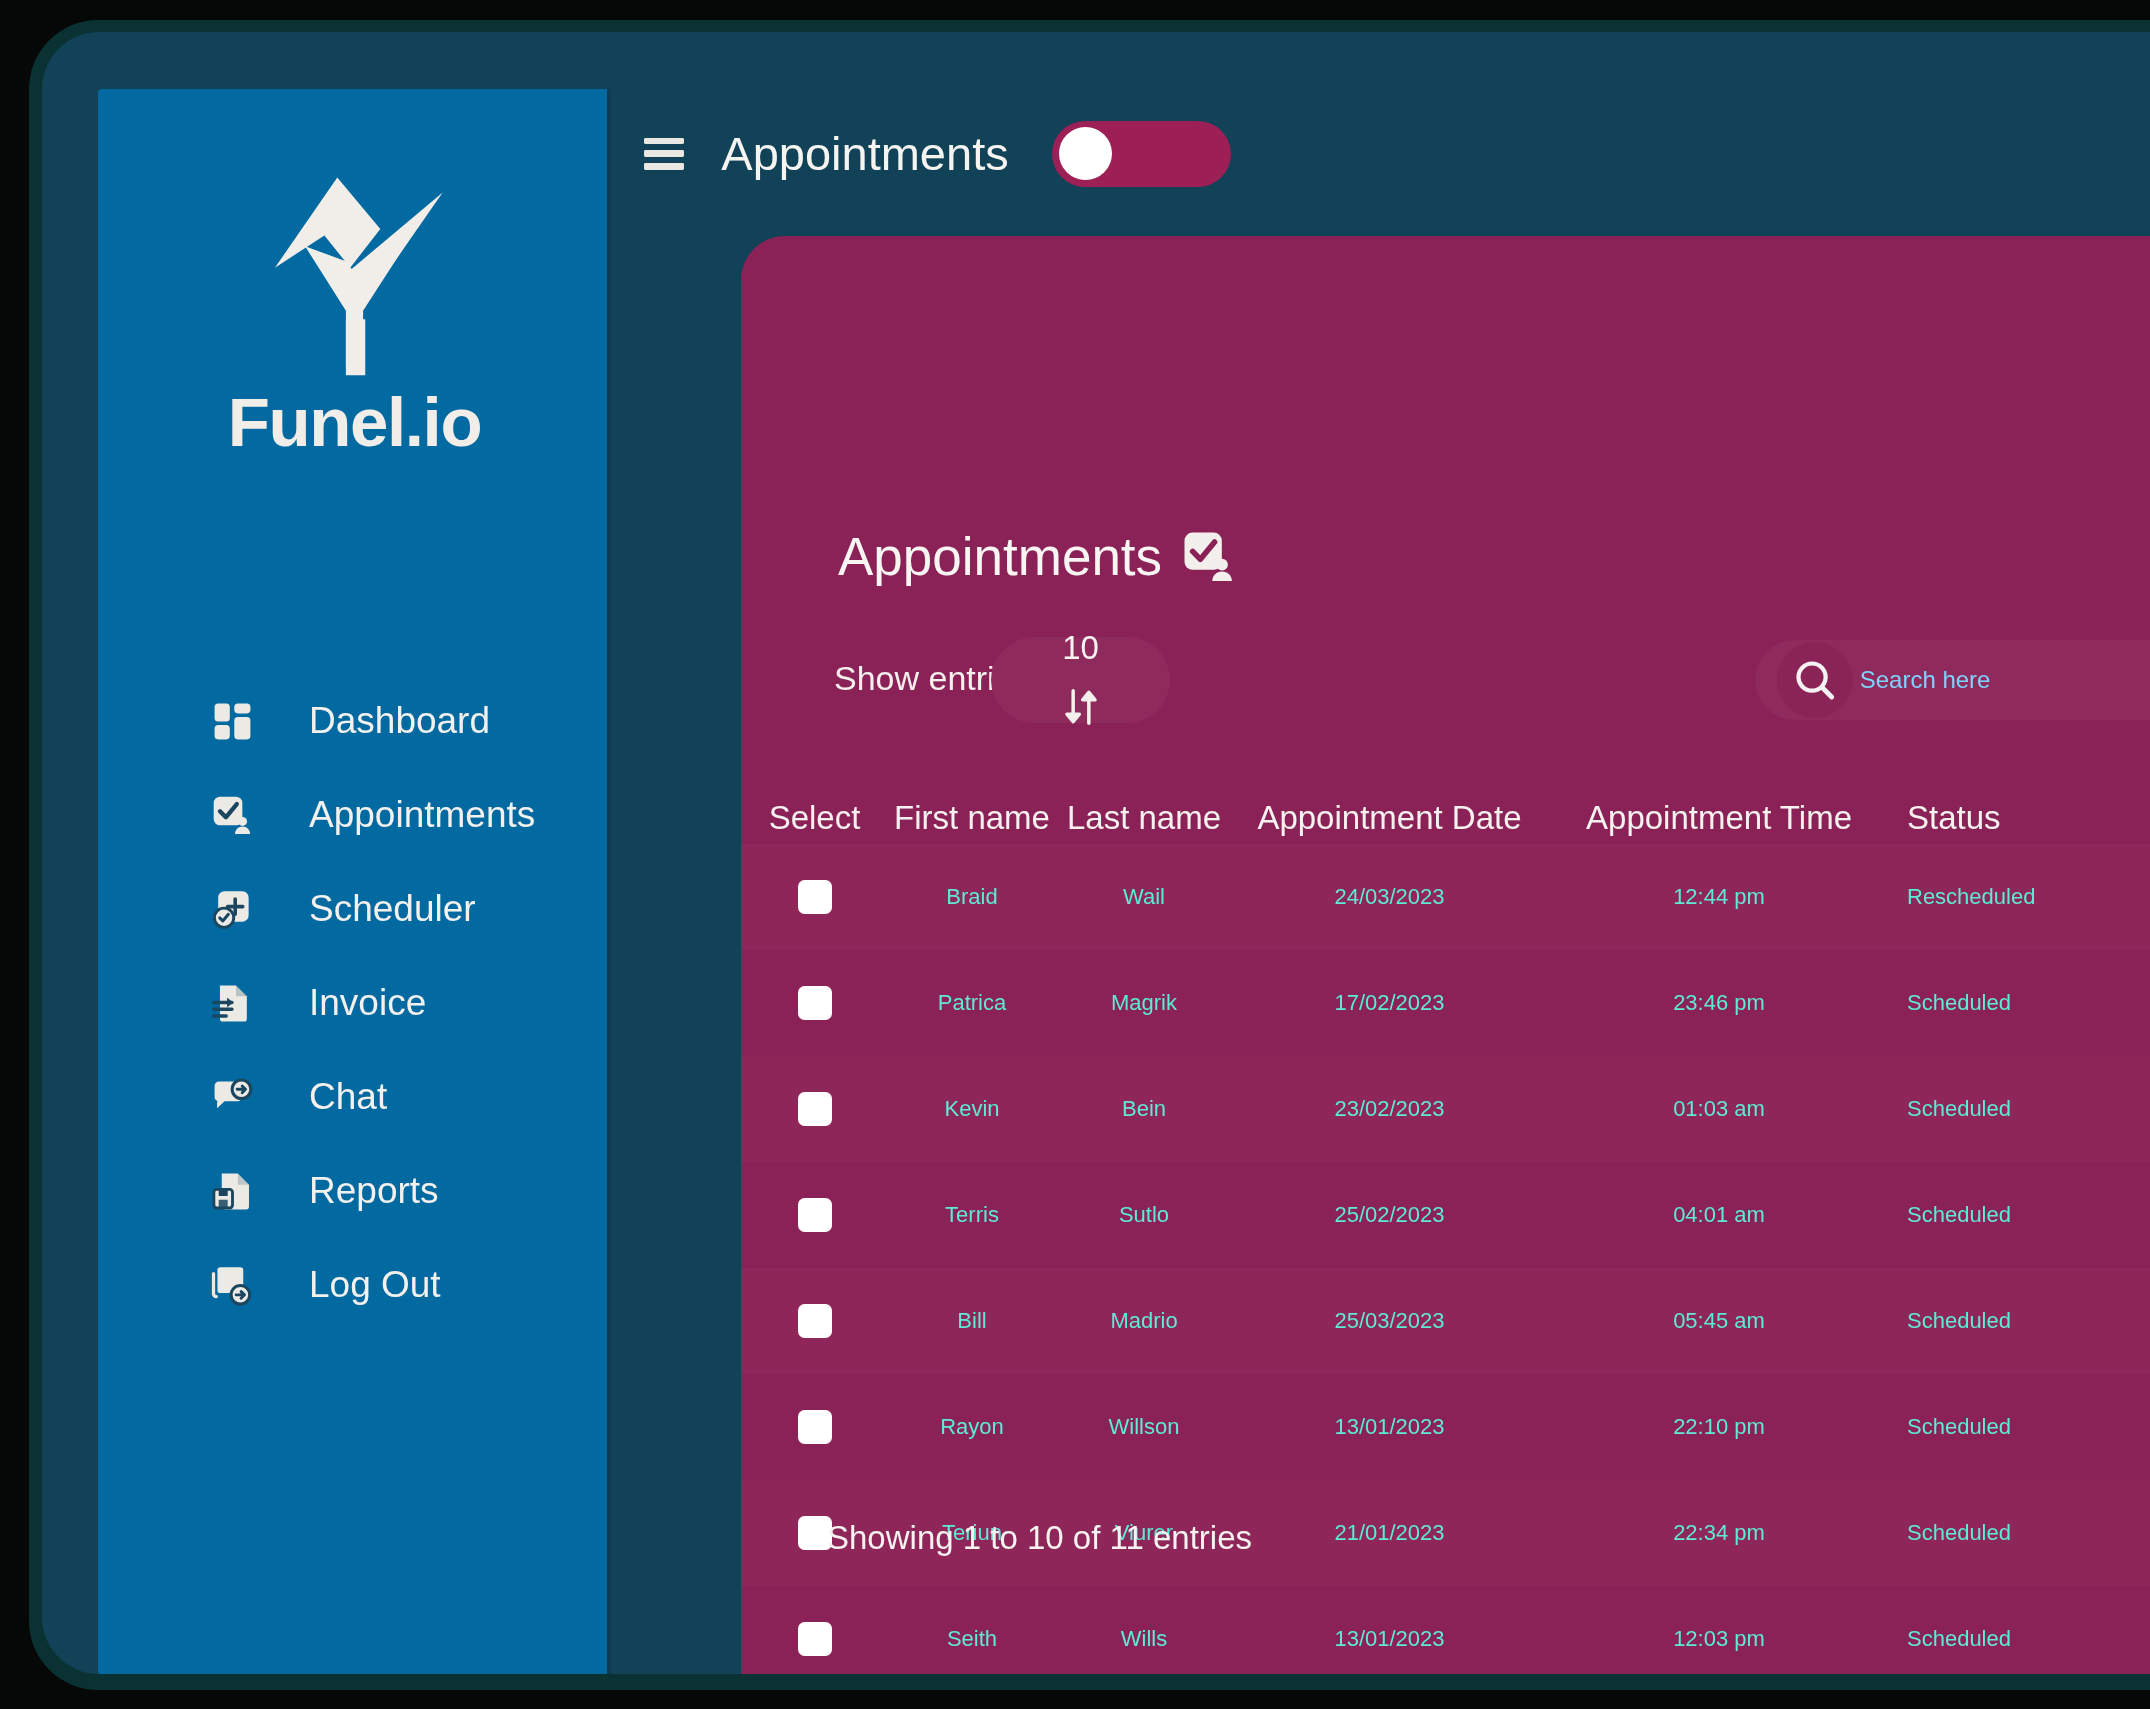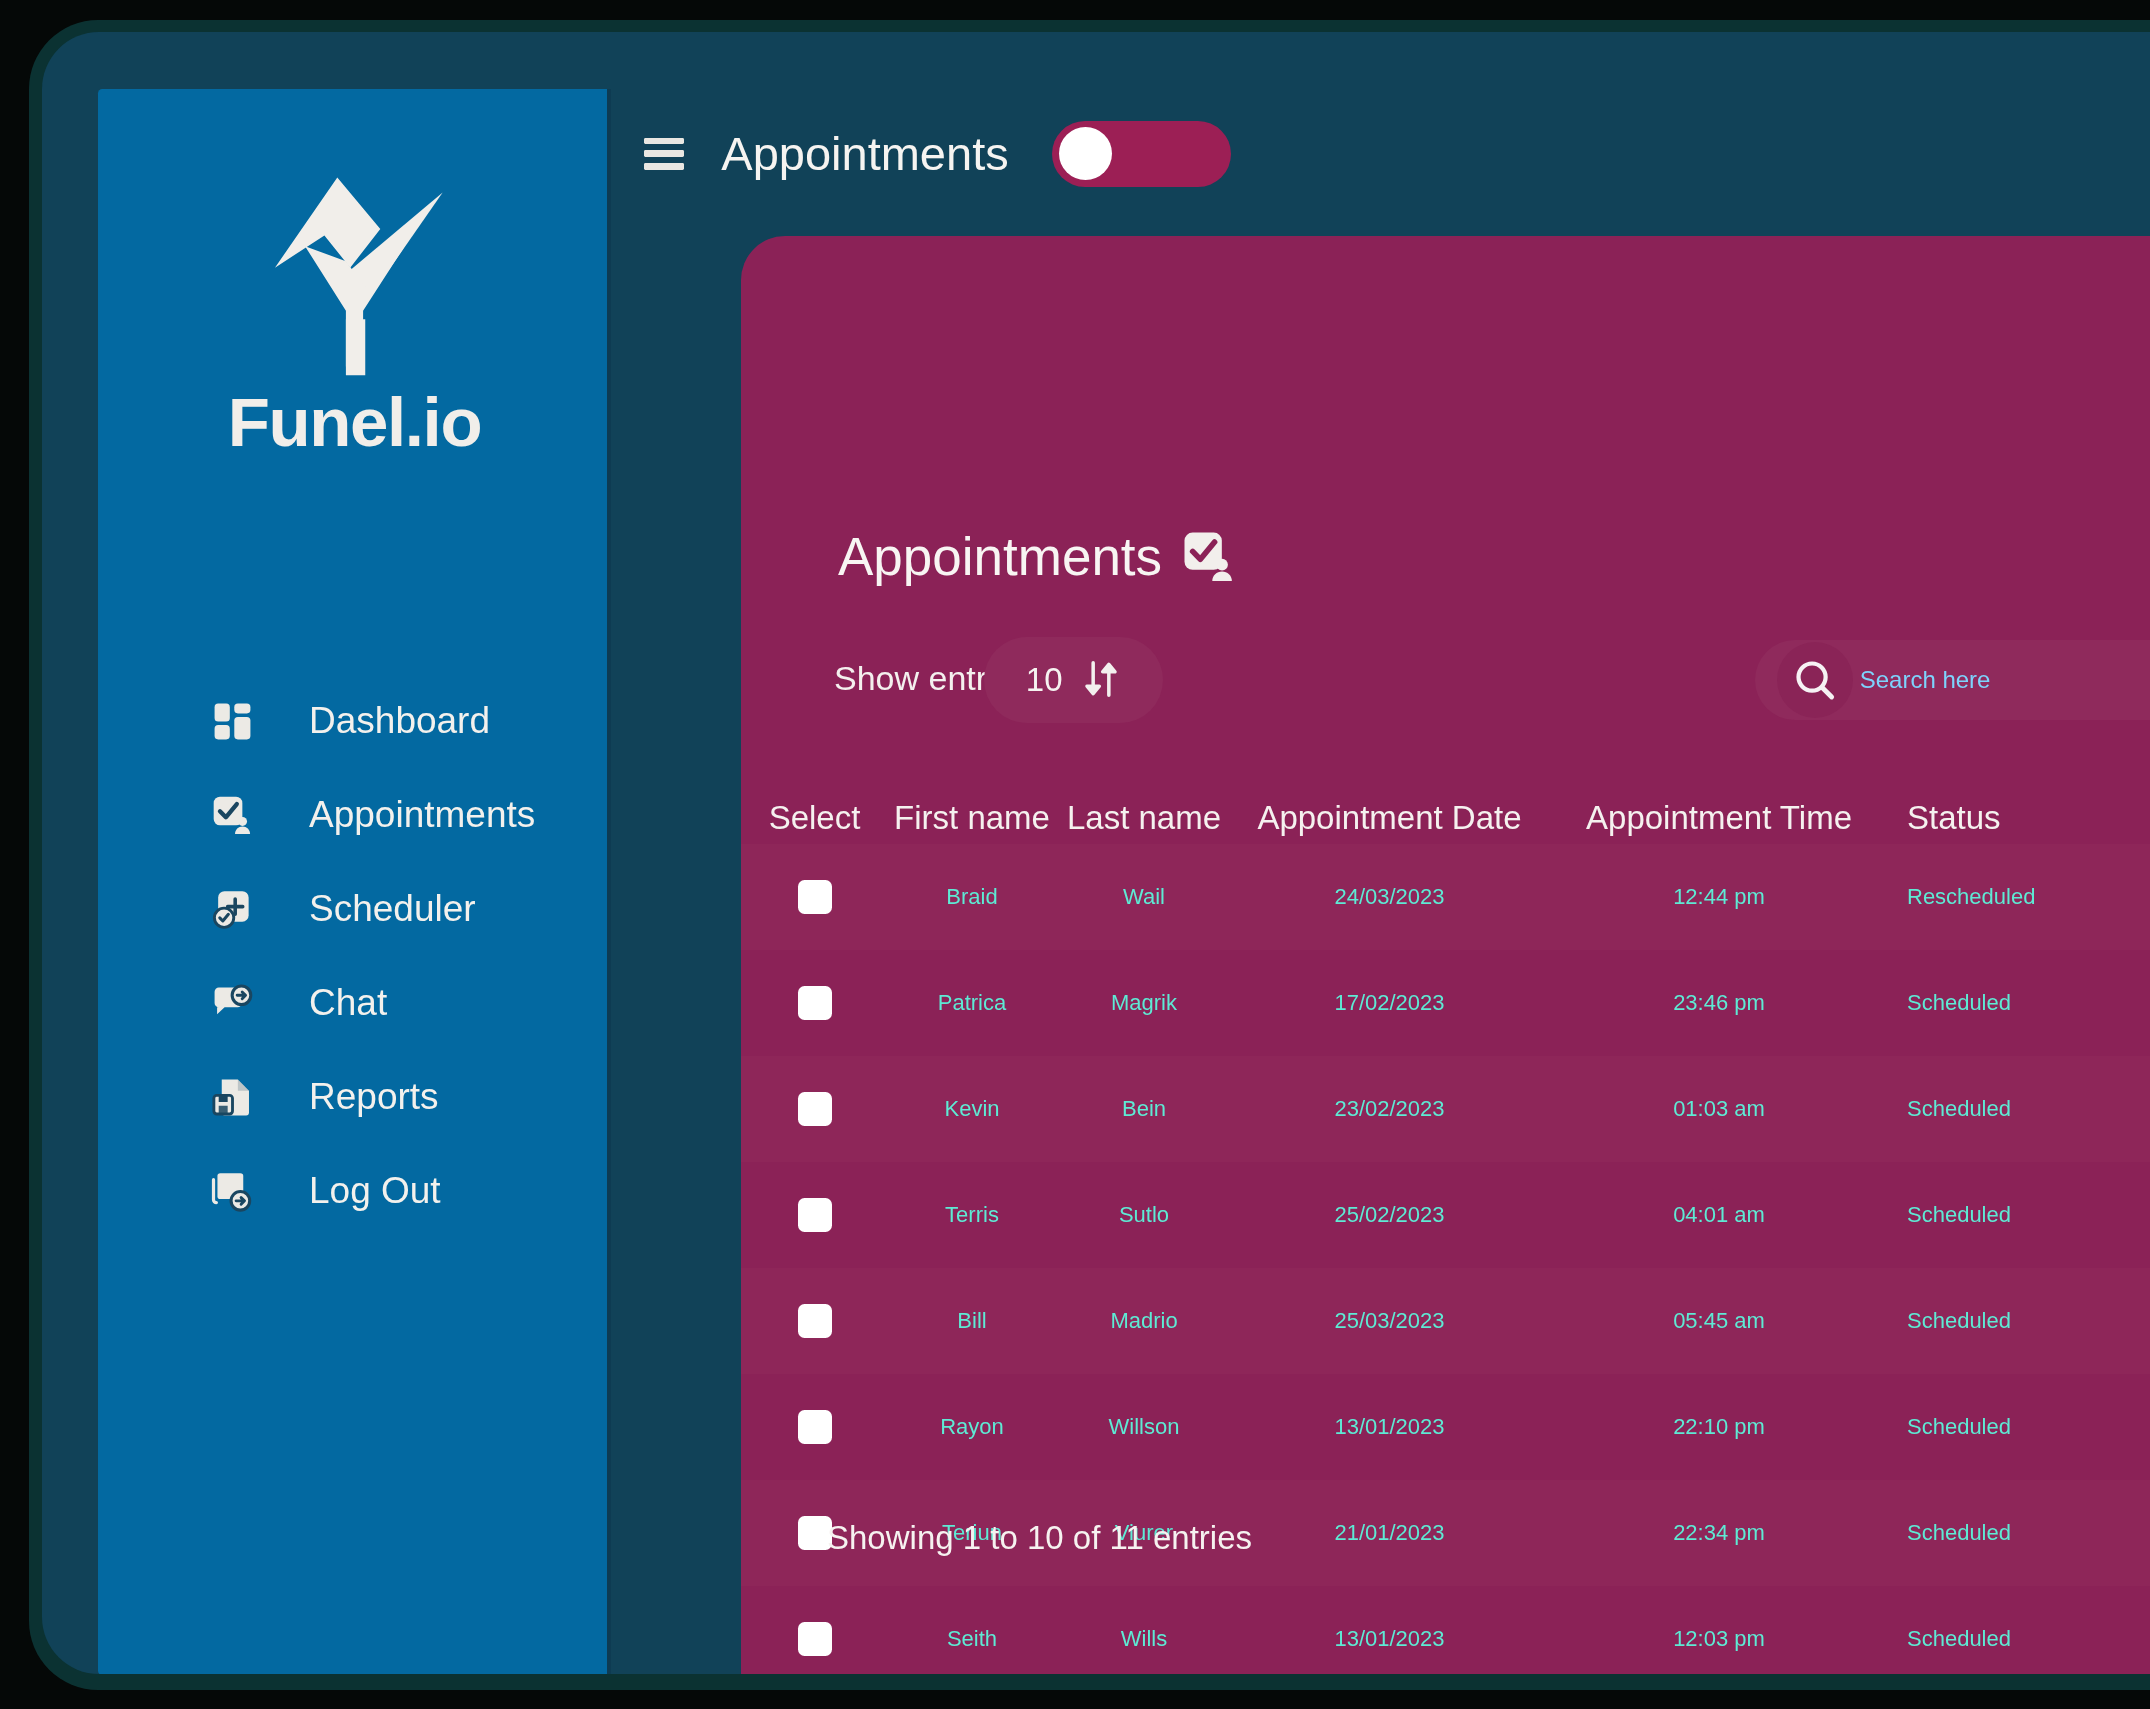--- a/index.html
+++ b/index.html
@@ -161,27 +161,28 @@
     width: 1534px; height: 93px;
   }
   #show-entries-label {
     position: absolute;
     left: 93px; top: 21.5px;
     color: #f4f0ee;
     font-size: 34px;
   }
   #entries-select {
     position: absolute;
-    left: 243px; top: 0;
+    left: 250px; top: 0;
     width: 179px; height: 86px;
     border-radius: 43px;
     background: #8f2a5c;
     display: flex; align-items: center; justify-content: center;
     gap: 18.6px;
     cursor: pointer;
+    flex-direction: column;
   }
   #entries-value { color: #f6f3f1; font-size: 33px; }
 
   #search-box {
     position: absolute;
     left: 1014px; top: 2.9px;
     width: 595px; height: 80px;
     border-radius: 40px;
     background: #8f2a5c;
     display: flex; align-items: center;
@@ -304,20 +305,31 @@
             <svg width="43" height="43" viewBox="0 0 24 24">
               <rect x="4" y="1.8" width="17" height="17" rx="3.5" fill="#eceae5"></rect>
               <path d="M13.5 6.2v8.4M9.3 10.4h8.4" stroke="#1a4660" stroke-width="2" stroke-linecap="round"></path>
               <circle cx="7.3" cy="16.6" r="5.4" fill="#eceae5" stroke="#1a4660" stroke-width="1.6"></circle>
               <path d="M4.9 16.7 L6.6 18.4 L9.7 14.7" stroke="#1a4660" stroke-width="1.7" fill="none" stroke-linecap="round" stroke-linejoin="round"></path>
             </svg>
           </span>
           <span class="nav-label">Scheduler</span>
         </div>
 
+        <div class="nav-item">
+          <span class="nav-icon">
+            <svg width="43" height="43" viewBox="0 0 24 24">
+              <path d="M5 2h9l6 6v12.5a1.6 1.6 0 0 1-1.6 1.6H6.6A1.6 1.6 0 0 1 5 20.5z" fill="#eceae5"></path>
+              <path d="M14 2v6h6" fill="#1a4660" opacity=".25"></path>
+              <path d="M1.5 11.4h10.2M1.5 15.2h10.2M1.5 19h7" stroke="#1a4660" stroke-width="1.9" stroke-linecap="round"></path>
+              <path d="M9 8.6l3.3 2.8L9 14.2z" fill="#1a4660"></path>
+            </svg>
+          </span>
+          <span class="nav-label">Invoice</span>
+        </div>
 
         <div class="nav-item">
           <span class="nav-icon">
             <svg width="43" height="43" viewBox="0 0 24 24">
               <path d="M2 5.4A2.4 2.4 0 0 1 4.4 3h10.4a2.4 2.4 0 0 1 2.4 2.4v6.3a2.4 2.4 0 0 1-2.4 2.4H7.6L3.4 18v-3.9H4.4A2.4 2.4 0 0 1 2 11.7z" fill="#eceae5"></path>
               <circle cx="17" cy="7.4" r="5.2" fill="#eceae5" stroke="#1a4660" stroke-width="1.7"></circle>
               <path d="M14.6 7.4h4.6M17.4 5.6l1.9 1.8-1.9 1.9" stroke="#1a4660" stroke-width="1.6" fill="none" stroke-linecap="round" stroke-linejoin="round"></path>
             </svg>
           </span>
           <span class="nav-label">Chat</span>

